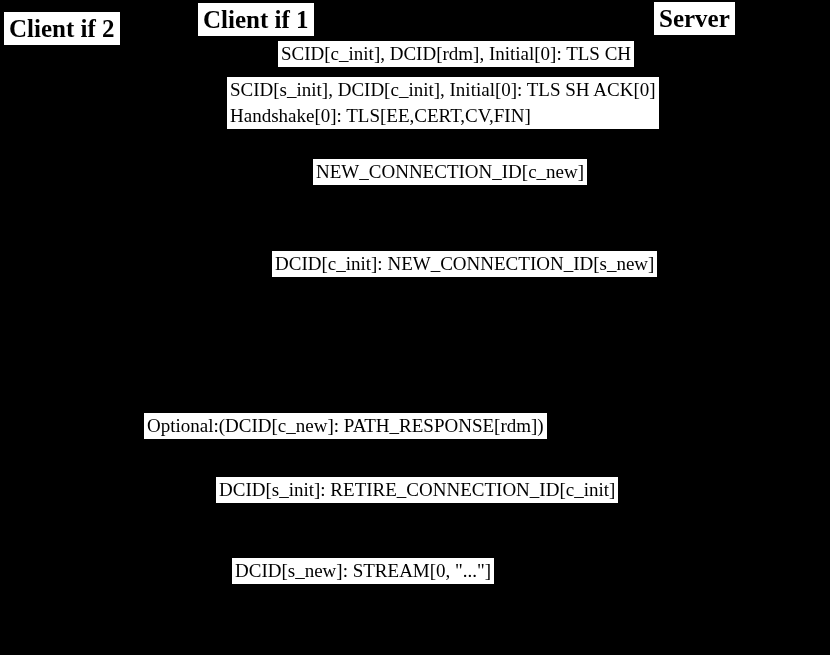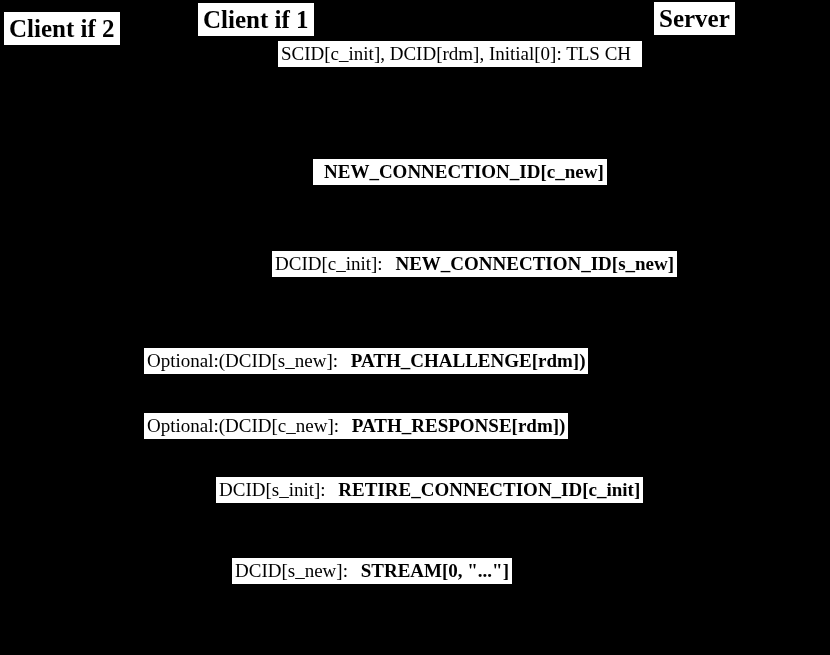--- a/index.html
+++ b/index.html
@@ -27,21 +27,21 @@
   #a1 { left: 4px;   top: 4px; margin-top: 8px; }
   #a2 { left: 198px; top: 3px; }
   #a3 { left: 654px; top: 2px; }
 
   .msg {
     position: absolute;
     background: #ffffff; color: #000000;
     font-size: 19px; line-height: 26px;
     padding: 0 3px; white-space: nowrap; text-align: left;
   }
-  .b { font-weight: bold; margin-left: 8px; }
+  .b { font-weight: normal; }
   #m1 { left: 278px; top: 41px; }
   #m2 { left: 227px; top: 77px; }
   #m3 { left: 313px; top: 159px; }
   #m4 { left: 272px; top: 251px; }
   #m5 { left: 144px; top: 348px; }
   #m6 { left: 144px; top: 413px; }
   #m7 { left: 216px; top: 477px; }
   #m8 { left: 232px; top: 558px; }
 </style>
 </head>
@@ -54,34 +54,39 @@
   <div class="lifeline" id="ll3"></div>
 
   <div class="actor" id="a1">Client if 2</div>
   <div class="actor" id="a2">Client if 1</div>
   <div class="actor" id="a3">Server</div>
 
   <div class="msg" id="m1">
     <span>SCID[c_init], DCID[rdm], Initial[0]: TLS CH</span><span class="b"></span>
   </div>
 
+  <div class="msg" id="m2">
+    <div>
+      <span>SCID[s_init], DCID[c_init], Initial[0]: TLS SH ACK[0]</span><span class="b"></span>
+    </div>
+    <div>
+      <span>Handshake[0]: TLS[EE,CERT,CV,FIN]</span><span class="b"></span>
+    </div>
+  </div>
 
   <div class="msg" id="m3">
     <div>
       <span></span><span class="b">NEW_CONNECTION_ID[c_new]</span>
     </div>
   </div>
 
   <div class="msg" id="m4">
     <span>DCID[c_init]: </span><span class="b">NEW_CONNECTION_ID[s_new]</span>
   </div>
 
-  <div class="msg" id="m5">
-    <span>Optional:(DCID[s_new]: </span><span class="b">PATH_CHALLENGE[rdm])</span>
-  </div>
 
   <div class="msg" id="m6">
     <span>Optional:(DCID[c_new]: </span><span class="b">PATH_RESPONSE[rdm])</span>
   </div>
 
   <div class="msg" id="m7">
     <span>DCID[s_init]: </span><span class="b">RETIRE_CONNECTION_ID[c_init]</span>
   </div>
 
   <div class="msg" id="m8">

